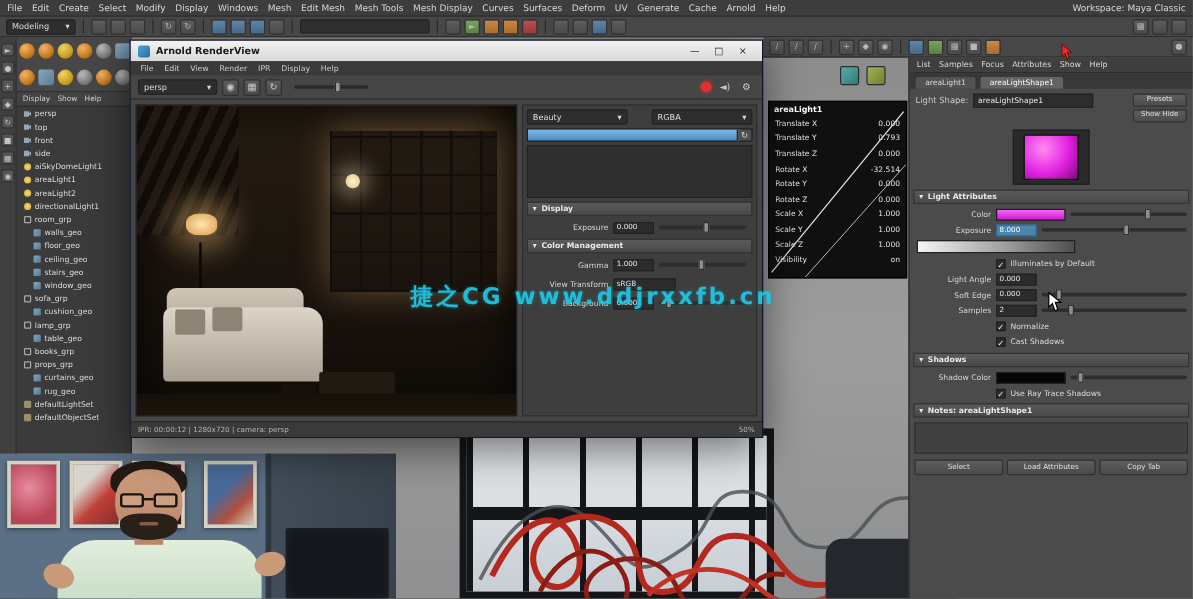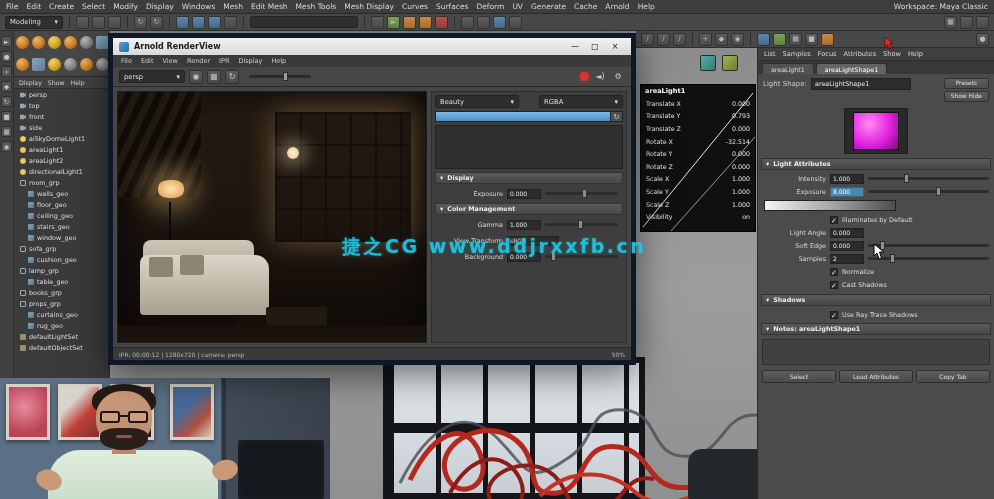--- a/index.html
+++ b/index.html
@@ -86,21 +86,21 @@
   .lens{position:absolute;top:27px;width:20px;height:12px;border:2px solid #1c1510;border-radius:3px;background:rgba(255,255,255,.12)}
   .bridge{position:absolute;left:80px;top:31px;width:8px;height:2px;background:#1c1510}
   .beard{position:absolute;left:60px;top:44px;width:48px;height:22px;background:#2a201a;border-radius:35% 35% 50% 50%}
   .mouth{position:absolute;left:76px;top:51px;width:16px;height:3px;background:#8a5a48;border-radius:2px}
   .neck{position:absolute;left:72px;top:58px;width:24px;height:12px;background:#b9886a}
   .torso{position:absolute;left:8px;top:66px;width:170px;height:55px;background:linear-gradient(#e2eedd,#c6dcc6);
     border-radius:32px 32px 0 0}
   .hand{position:absolute;width:26px;height:20px;background:#c89a78;border-radius:50%}
 
   
-  .rw{left:108px;top:33px;width:528px;height:332px;background:#454545;border:5px solid #0f172a;
+  .rw{left:108px;top:33px;width:528px;height:332px;background:#454545;border:1px solid #0f172a;
     box-shadow:0 10px 34px rgba(0,0,0,.55);display:flex;flex-direction:column;z-index:30}
   .rw-title{height:17px;background:linear-gradient(#f2f2f2,#d9d9d9);display:flex;align-items:center;gap:5px;
     padding:0 6px;color:#1a1a1a;font-size:8px;font-weight:bold}
   .rw-appicon{width:10px;height:10px;border-radius:2px;background:linear-gradient(135deg,#4aa3d8,#2b6b9e);flex:none}
   .rw-ctrls{margin-left:auto;display:flex}
   .rw-ctrl{width:20px;text-align:center;color:#222;font-size:8px;font-weight:normal}
   .rw-menu{height:12px;background:#3a3a3a;display:flex;gap:9px;align-items:center;padding:0 8px;font-size:6.5px;color:#cccccc}
   .rw-toolbar{height:20px;background:#464646;border-bottom:1px solid #2b2b2b;display:flex;align-items:center;gap:4px;padding:0 6px}
   .rw-ticon{width:14px;height:14px;background:linear-gradient(#5c5c5c,#494949);border:1px solid #313131;border-radius:2px;
     color:#c8c8c8;font-size:8px;display:flex;align-items:center;justify-content:center;flex:none}
@@ -314,24 +314,24 @@
     <div class="swplate">
       <div class="swatch"></div>
     </div>
 
     <div class="sec" style="margin:2px 3px">
       <span>▾</span>
       <span>Light Attributes</span>
     </div>
 
     <div class="row">
-      <span class="rlabel">Intensity</span>
-      <span class="rval">1.000</span>
+      <span class="rlabel">Color</span>
+      <span class="colorbar magenta"></span>
       <span class="rslider">
-          <span class="rhandle" style="left:30%"></span>
+          <span class="rhandle" style="left:64%"></span>
         </span>
     </div>
     <div class="row">
       <span class="rlabel">Exposure</span>
       <span class="rval hl">8.000</span>
       <span class="rslider">
           <span class="rhandle" style="left:56%"></span>
         </span>
     </div>
 
@@ -367,20 +367,27 @@
     </div>
     <div class="row">
       <span class="rlabel"></span>
       <span class="chk">✓</span>
       <span class="chklabel">Cast Shadows</span>
     </div>
 
     <div class="sec" style="margin:3px 3px 2px">
       <span>▾</span>
       <span>Shadows</span>
+    </div>
+    <div class="row">
+      <span class="rlabel">Shadow Color</span>
+      <span class="colorbar blackbar"></span>
+      <span class="rslider">
+          <span class="rhandle" style="left:6%"></span>
+        </span>
     </div>
     <div class="row">
       <span class="rlabel"></span>
       <span class="chk">✓</span>
       <span class="chklabel">Use Ray Trace Shadows</span>
     </div>
 
     <div class="sec ae-notes" style="margin:2px 3px">
       <span>▾</span>
       <span>Notes: areaLightShape1</span>

